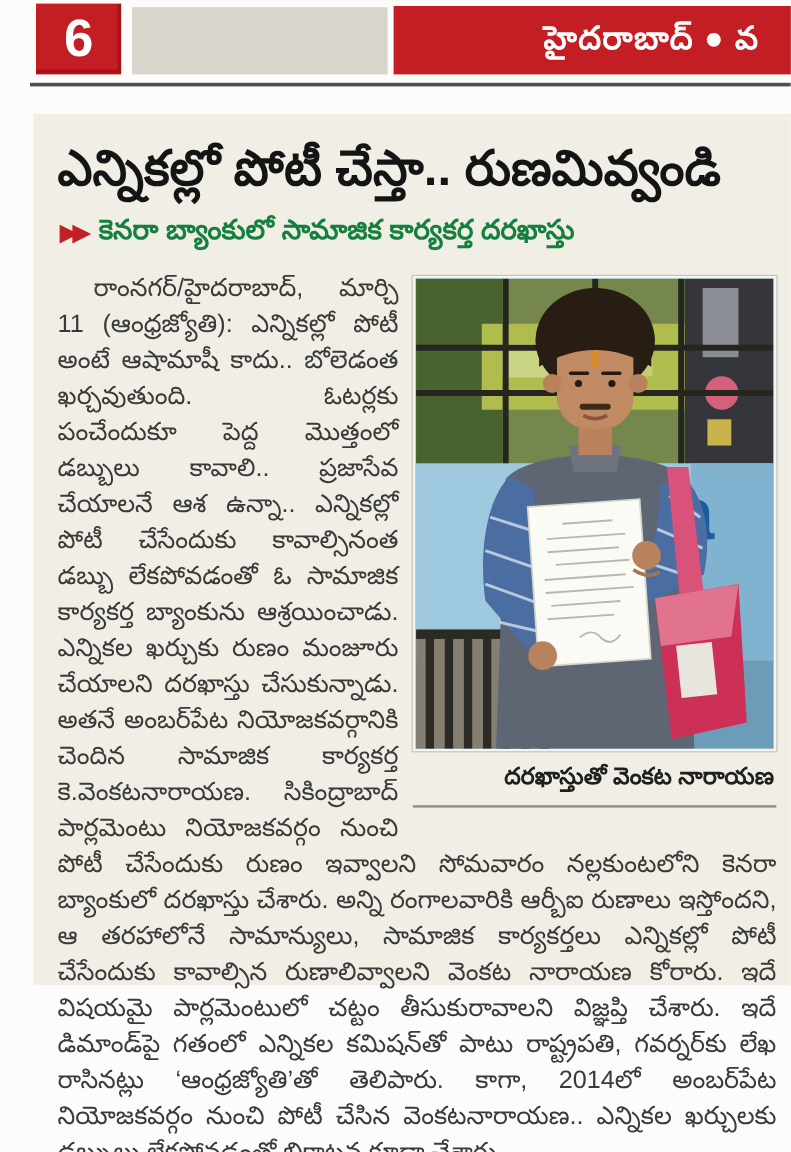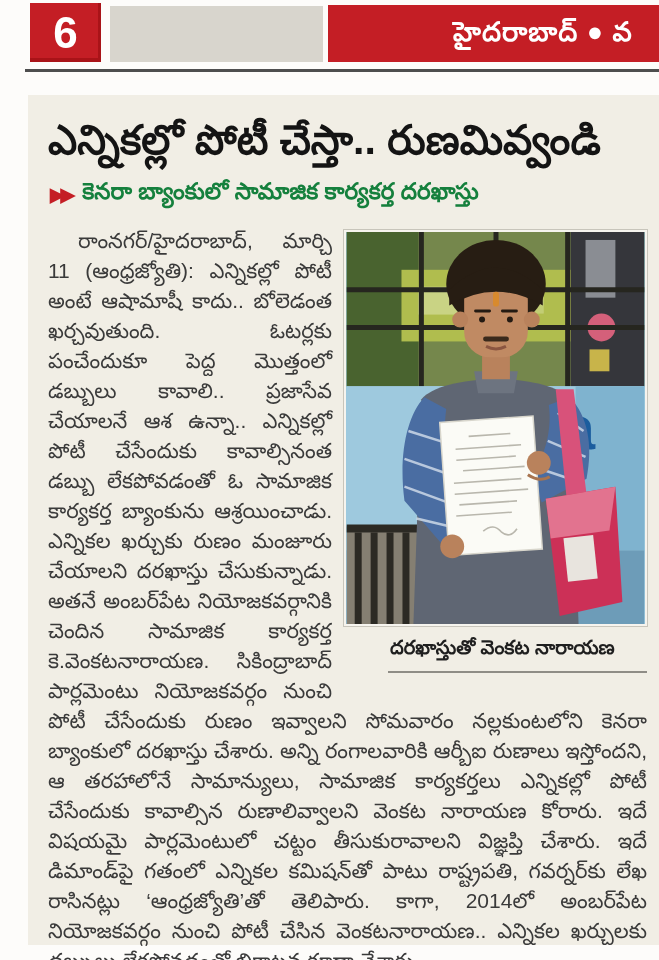--- a/index.html
+++ b/index.html
@@ -41,21 +41,21 @@
   }
   .header-rule {
     position: absolute; left: 25px; top: 69px;
     width: 634px; height: 3px;
     background: #4e4e4e;
   }
 
   
   .article-block {
     position: absolute; left: 28px; top: 95px;
-    width: 631px; height: 850px;
+    width: 631px; height: 726px;
     background: #f1eee5;
     padding: 18px 10px 0 14px;
   }
   .headline {
     font-size: 41px; font-weight: bold; color: #141414;
     line-height: 1.25; margin: 2px 4px 12px 6px;
     letter-spacing: 0px;
   }
   .subheadline-row {
     display: flex; align-items: center; gap: 11px;
@@ -84,25 +84,24 @@
   }
   .photo-frame {
     width: 303px; height: 396px;
     border: 2px solid #f6f4ee;
     outline: 1px solid #c8c5bb;
     overflow: hidden; background: #9ec9de;
   }
   .photo-frame svg { display: block; }
   figcaption.photo-caption {
     font-size: 19.5px; font-weight: bold; color: #1f1f1f;
-    text-align: left; text-indent: 0;
+    text-align: right; text-indent: 0;
     padding: 10px 2px 12px 2px;
     border-bottom: 2px solid #8f8d86;
     line-height: 1.15;
-    margin-left: 44px;
   }
 </style>
 </head>
 <body>
 
 <div class="page-number-box">
   <span>6</span>
 </div>
 <div class="header-gray-box"></div>
 <div class="header-red-bar">

